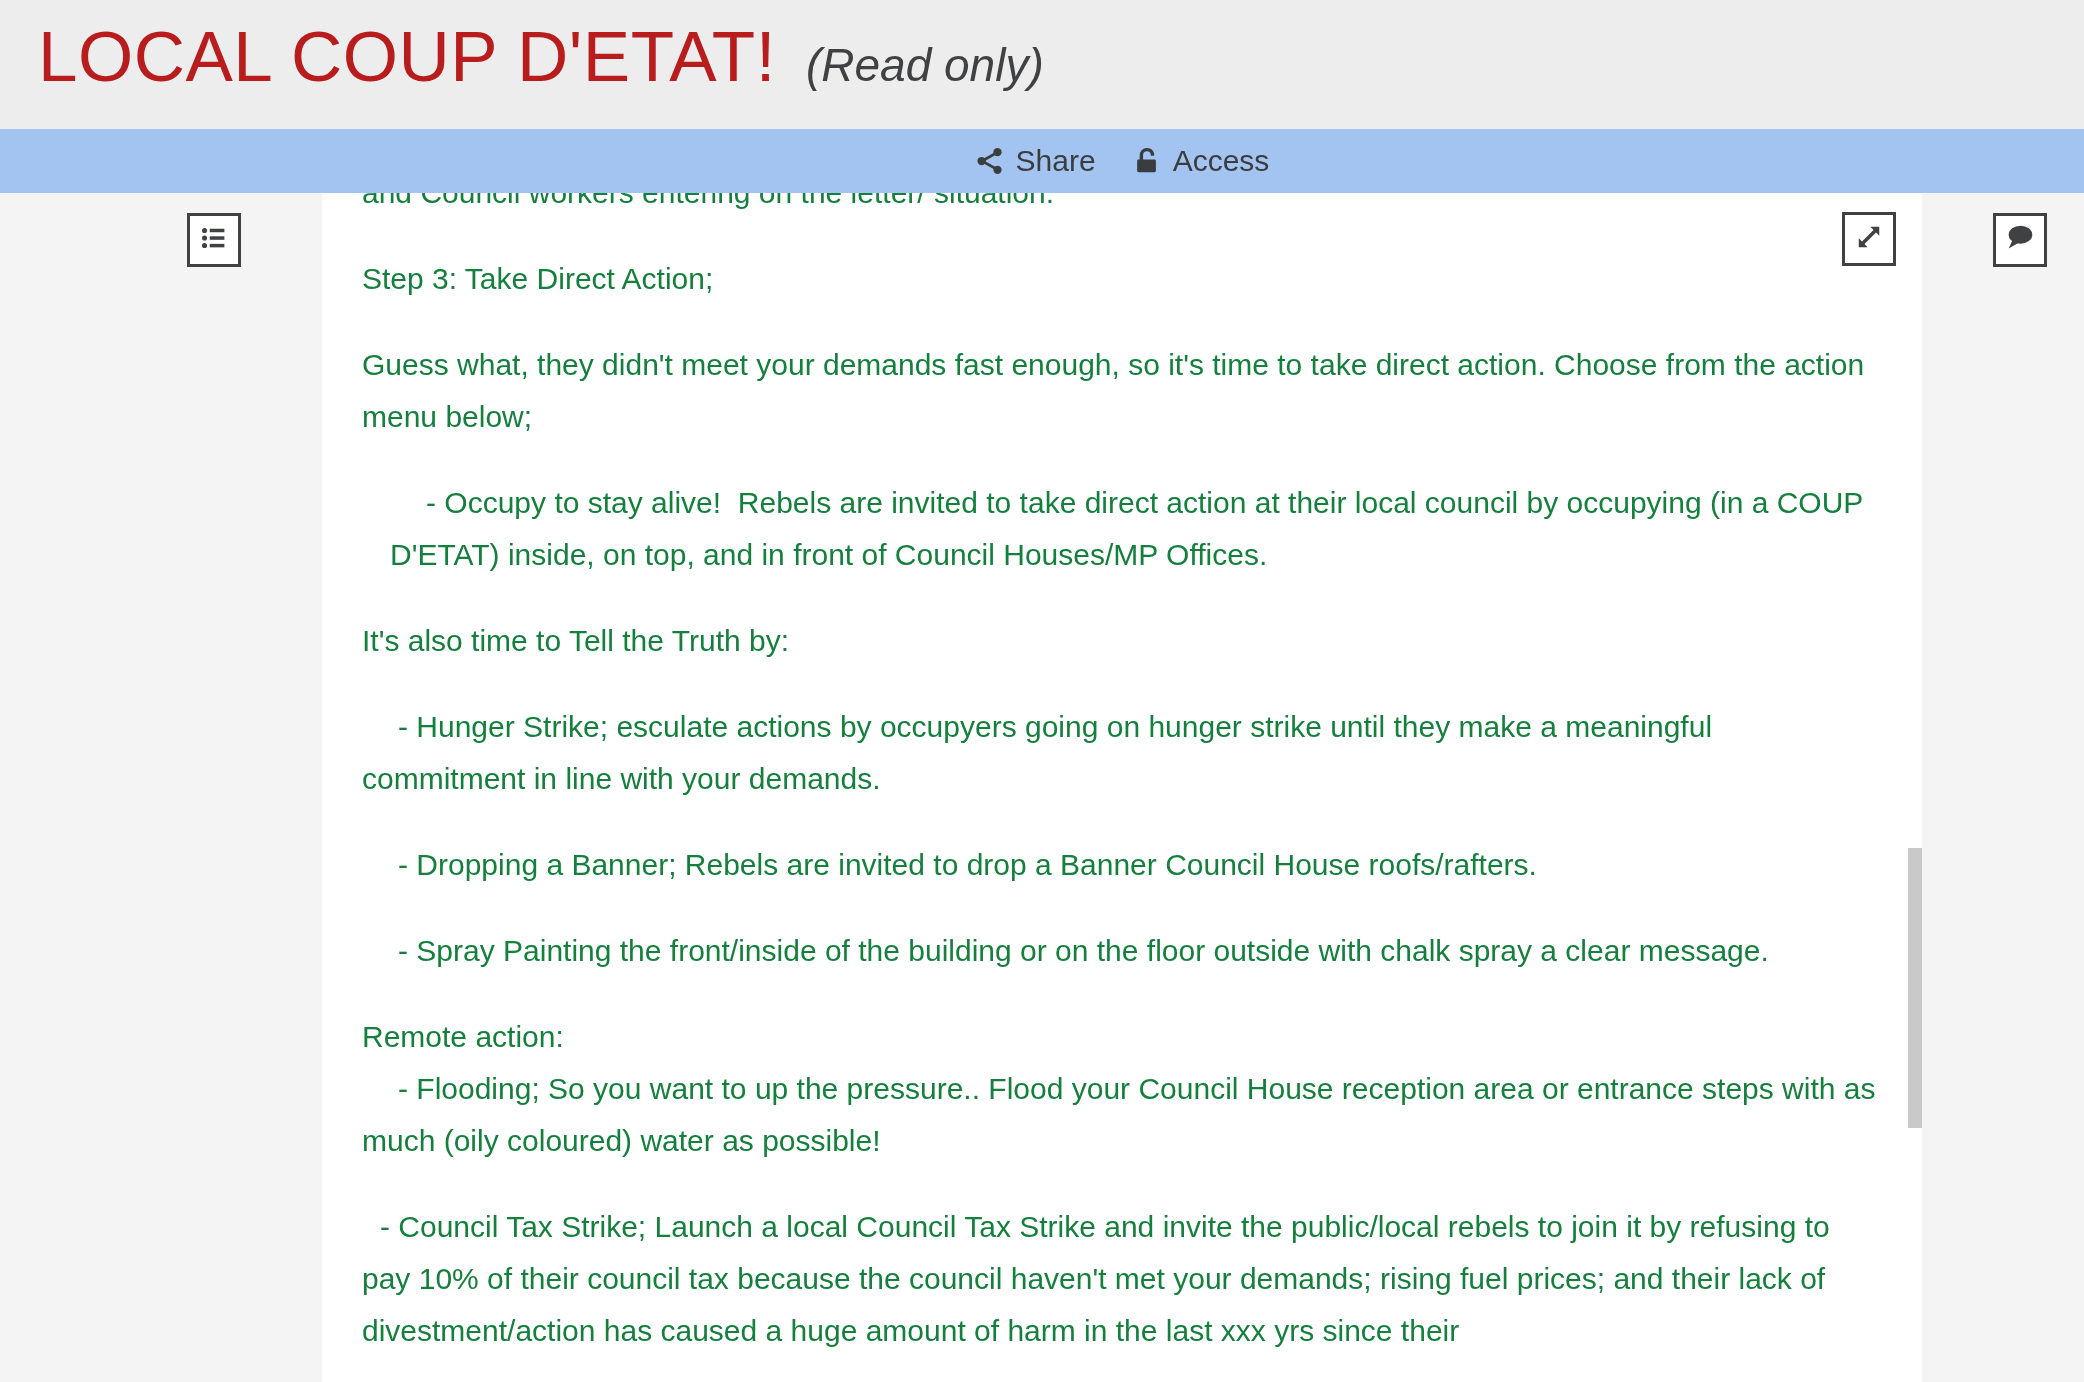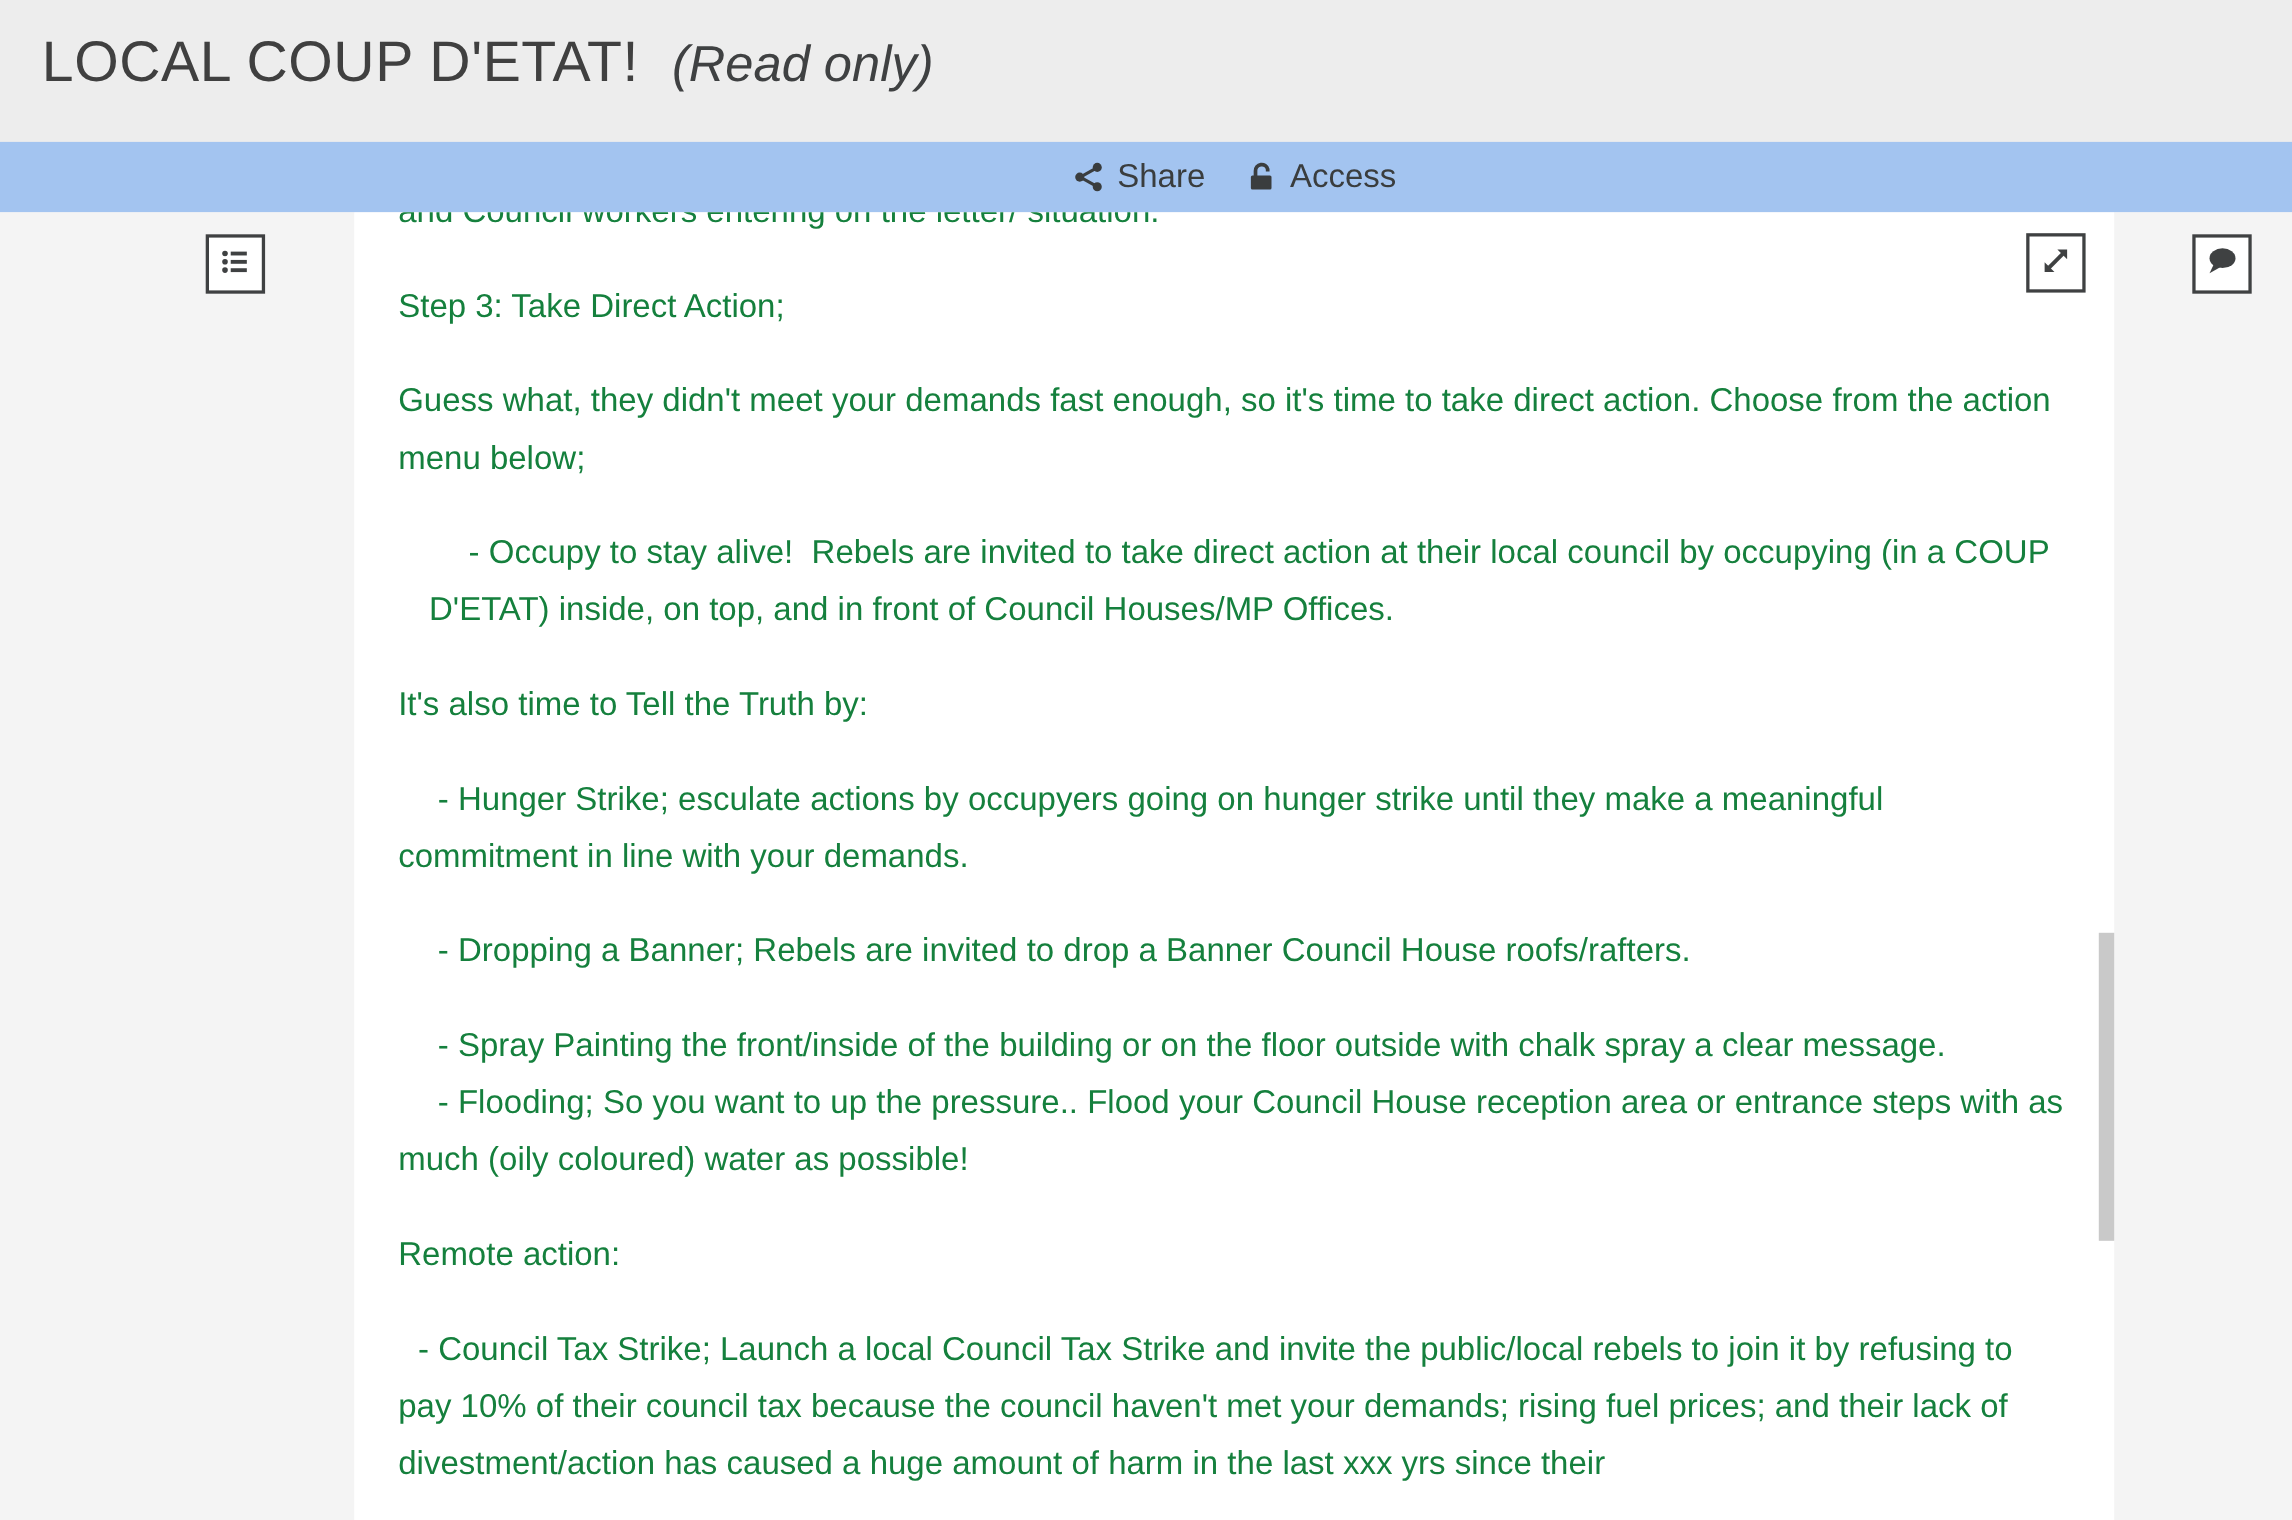--- a/index.html
+++ b/index.html
@@ -4,21 +4,21 @@
 <style>
   html,body{margin:0;padding:0}
   body{
     width:2084px;height:1382px;overflow:hidden;
     background:#f4f4f4;
     font-family:"Liberation Sans",sans-serif;
   }
   
   .header{height:129px;background:#ededed;display:flex;align-items:center}
   .header-inner{display:flex;align-items:baseline;gap:30px;padding-left:38px;margin-top:-16px}
-  .title{font-size:52px;color:#404040;font-weight:400;letter-spacing:.5px}
+  .title{font-size:71px;color:#b91c1c;font-weight:400;letter-spacing:.5px}
   .readonly{font-size:46px;color:#3f4142;font-style:italic;font-weight:400}
   
   .toolbar{height:64px;background:#a3c4f0}
   .toolbar-inner{margin-left:322px;width:1600px;height:100%;
     display:flex;justify-content:center;align-items:center;gap:36px}
   .tb-btn{display:flex;align-items:center;gap:11px;font-size:30px;color:#3a3d3e;cursor:pointer}
   .tb-btn svg{display:block}
   
   .main{position:relative;height:1189px;display:flex}
   .gutter-left{width:322px;background:#f4f4f4}
@@ -81,22 +81,22 @@
   <div class="doc">
     <div class="doc-body">
         <p class="para clipped"><span>and Council workers entering on the letter/ situation.</span></p>
         <p class="para"><b>Step 3: Take Direct Action;</b></p>
         <p class="para"><span>Guess what, they didn't meet your demands fast enough, so it's time to take direct action. Choose from the action menu below;</span></p>
         <p class="para" style="text-indent: 36px; margin-left: 28px;"><span>- </span><b>Occupy</b><span> to stay alive!  Rebels are invited to take direct action at their local council by occupying (in a COUP D'ETAT) inside, on top, and in front of Council Houses/MP Offices.</span></p>
         <p class="para"><span>It's also time to Tell the Truth by:</span></p>
         <p class="para" style="text-indent: 36px;"><span>- </span><b>Hunger Strike</b><span>; esculate actions by occupyers going on hunger strike until they make a meaningful commitment in line with your demands.</span></p>
         <p class="para" style="text-indent: 36px;"><span>- </span><b>Dropping a Banner;</b><span> Rebels are invited to drop a Banner Council House roofs/rafters.</span></p>
         <p class="para" style="text-indent: 36px;"><span>- </span><b>Spray Painting</b><span> the front/inside of the building or on the floor outside with chalk spray a clear message.</span></p>
+        <p class="para"><b>Remote action:</b></p>
         <p class="para no-gap" style="text-indent: 36px;"><span>- </span><b>Flooding;</b><span> So you want to up the pressure.. Flood your Council House reception area or entrance steps with as much (oily coloured) water as possible!</span></p>
-        <p class="para"><b>Remote action:</b></p>
         <p class="para" style="text-indent: 18px;"><b>- Council Tax Strike;</b><span> Launch a local Council Tax Strike and invite the public/local rebels to join it by refusing to pay 10% of their council tax because the council haven't met your demands; rising fuel prices; and their lack of divestment/action has caused a huge amount of harm in the last xxx yrs since their</span></p>
       </div>
     <div class="scroll-thumb"></div>
   </div>
 
   <div class="gutter-right"></div>
 
   <div class="icon-btn btn-list">
     <span>
       <svg width="34" height="34" viewBox="0 0 36 36">

